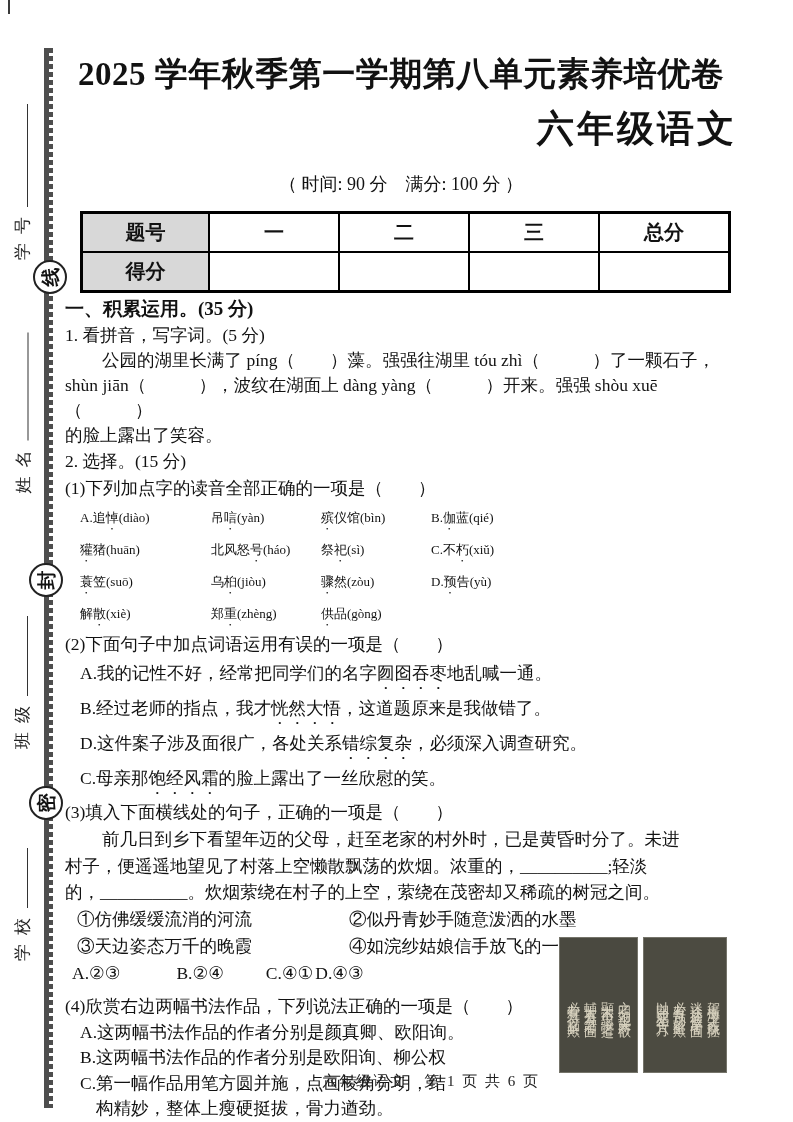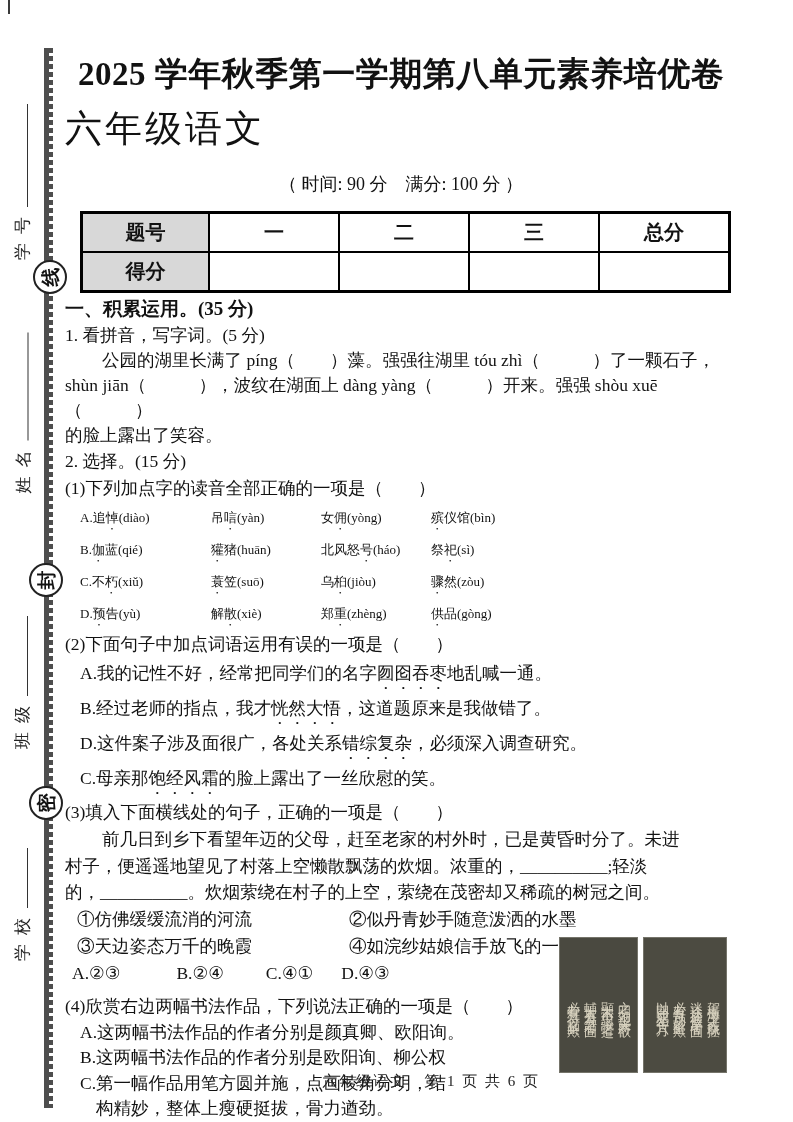--- a/index.html
+++ b/index.html
@@ -27,41 +27,41 @@
   .seal {
     position:absolute; width:34px; height:34px; box-sizing:border-box;
     background:#fff; border:2px solid #222; border-radius:50%;
     display:flex; align-items:center; justify-content:center;
     font-size:19px; font-weight:bold; z-index:3;
   }
   .seal > span { display:block; transform:rotate(-90deg); }
   
   .content { position:absolute; left:65px; top:0; width:672px; }
   .h1 { margin-top:52px; text-align:center; font-size:33px; font-weight:900; line-height:45px; letter-spacing:0.5px; }
-  .h2 { margin-top:8px;  text-align:left; font-size:37px; font-weight:400; line-height:48px; letter-spacing:3px; }
+  .h2 { margin-top:8px;  text-align:right; font-size:37px; font-weight:700; line-height:48px; letter-spacing:3px; }
   .hinfo { margin-top:18px; text-align:center; font-size:18px; line-height:26px; }
   .score-table { border-collapse:collapse; margin:14px 0 0 15px; border:3px solid #000; }
   .score-table td { border:2px solid #000; height:35px; text-align:center; font-size:20px; font-weight:bold; }
   .score-table td:first-child { width:123px; background:var(--table_head_bg,#d8d8d8); }
   .score-table td:not(:first-child) { width:126px; background:#fff; }
   .sec-heading { margin-top:3px; font-size:19px; font-weight:bold; line-height:26px; }
   .qtitle { font-size:17.5px; line-height:26px; }
   .tline  { font-size:17.5px; line-height:25px; }
   .indent2 { text-indent:37px; }
   .p1grid { display:grid; grid-template-columns:131px 110px 110px auto; padding-left:15px; font-size:13px; }
   .p1grid > div { line-height:32px; }
   .stemline { font-size:17.5px; line-height:28px; }
   .opt { padding-left:15px; font-size:17.5px; line-height:31px; }
   .p3line { font-size:17.5px; line-height:26.5px; }
   .p3items { display:grid; grid-template-columns:272px auto; padding-left:12px; font-size:17.5px; }
   .p3items > div { line-height:27px; }
   .ansrow { display:flex; padding-left:7px; font-size:17.5px; line-height:27px; }
   .ansrow span:nth-child(1){ margin-right:56px; }
   .ansrow span:nth-child(2){ margin-right:42px; }
-  .ansrow span:nth-child(3){ margin-right:28px; }
+  .ansrow span:nth-child(3){ margin-right:2px; }
   .p4 { width:500px; }
   .p4 .stemline { line-height:27px; margin-top:6px; }
   .opt4 { padding-left:15px; font-size:17.5px; line-height:25.5px; }
   .opt4.cont { padding-left:31px; }
   .dot {
     text-emphasis:filled dot; text-emphasis-position:under right;
     -webkit-text-emphasis:filled dot; -webkit-text-emphasis-position:under;
   }
   
   .rubbing { position:absolute; left:559px; top:937px; display:flex; gap:5px; z-index:2; }
@@ -141,21 +141,20 @@
   <div class="tline indent2">公园的湖里长满了 píng（　　）藻。强强往湖里 tóu zhì（　　　）了一颗石子，</div>
   <div class="tline">shùn jiān（　　　），波纹在湖面上 dàng yàng（　　　）开来。强强 shòu xuē（　　　）</div>
   <div class="tline">的脸上露出了笑容。</div>
 
   <div class="qtitle">2. 选择。(15 分)</div>
 
   <div class="stemline">(1)下列加点字的读音全部正确的一项是（　　）</div>
   <div class="p1grid">
     <div><span>A.追</span><span class="dot">悼</span><span>(diào)</span></div>
     <div><span>吊</span><span class="dot">唁</span><span>(yàn)</span></div>
-    <div><span>女</span><span class="dot">佣</span><span>(yòng)</span></div>
     <div><span class="dot">殡</span><span>仪馆(bìn)</span></div>
     <div><span>B.</span><span class="dot">伽</span><span>蓝(qié)</span></div>
     <div><span class="dot">獾</span><span>猪(huān)</span></div>
     <div><span>北风怒</span><span class="dot">号</span><span>(háo)</span></div>
     <div><span>祭</span><span class="dot">祀</span><span>(sì)</span></div>
     <div><span>C.不</span><span class="dot">朽</span><span>(xiǔ)</span></div>
     <div><span class="dot">蓑</span><span>笠(suō)</span></div>
     <div><span>乌</span><span class="dot">桕</span><span>(jiòu)</span></div>
     <div><span class="dot">骤</span><span>然(zòu)</span></div>
     <div><span>D.</span><span class="dot">预</span><span>告(yù)</span></div>

